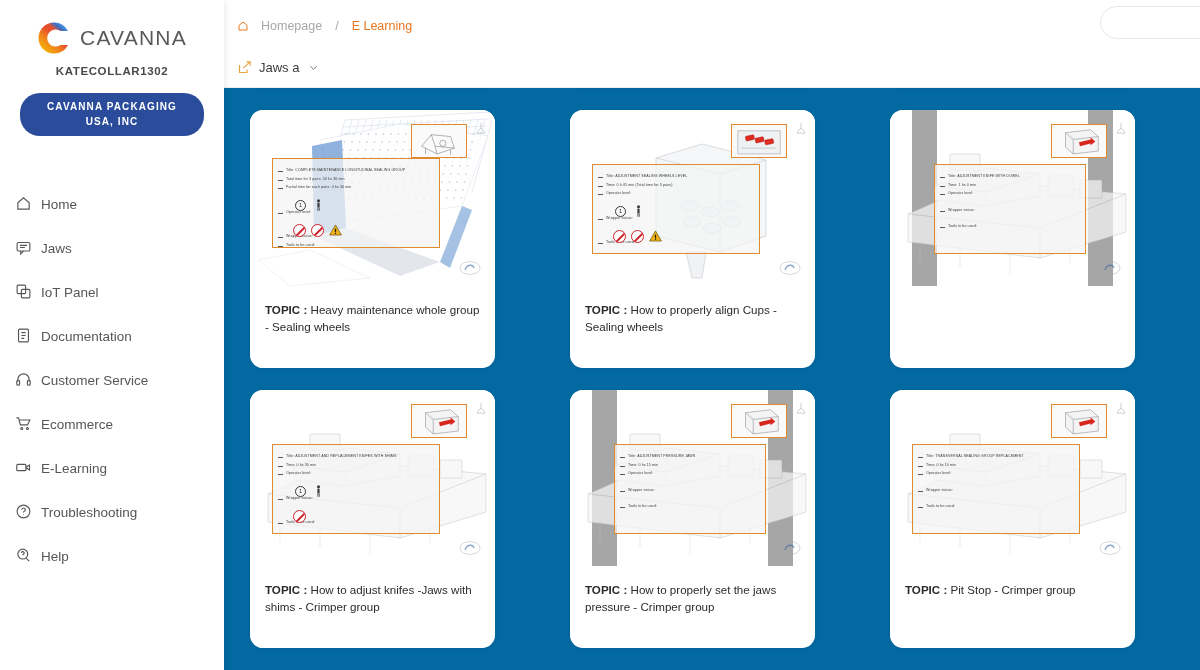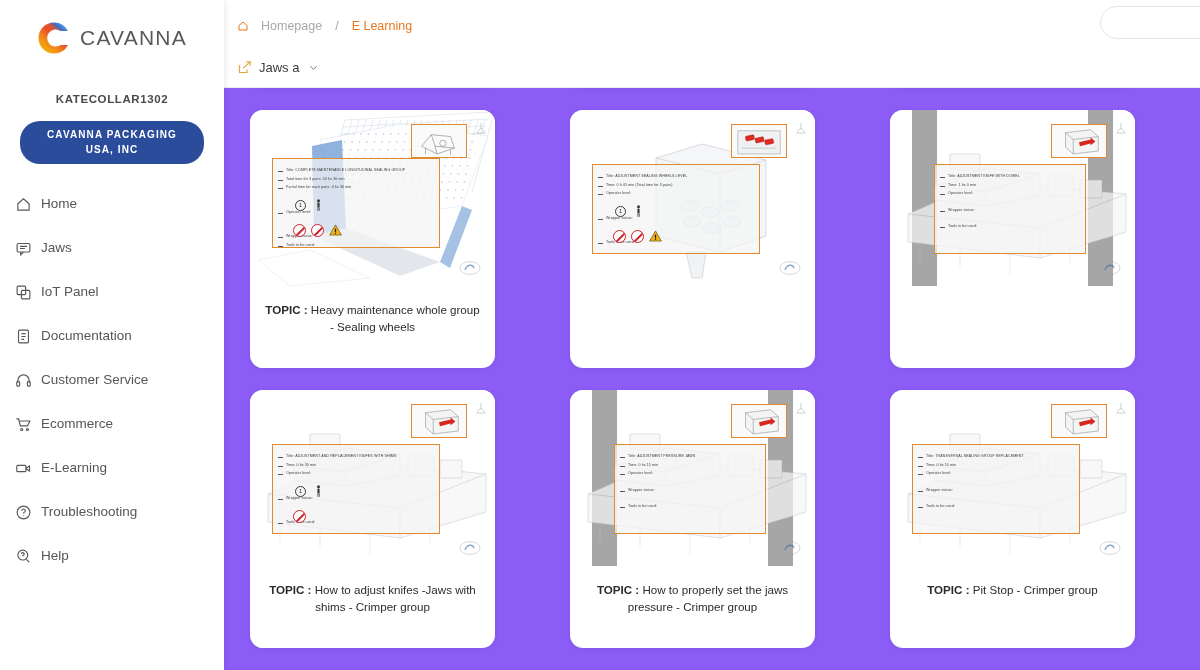--- a/index.html
+++ b/index.html
@@ -17,33 +17,33 @@
     box-shadow: 2px 0 6px rgba(0,0,0,0.07);
     display: flex; flex-direction: column; align-items: center;
   }
   .logo-row { display: flex; align-items: center; gap: 9px; margin-top: 21px; }
   .logo-mark { width: 34px; height: 34px; display: block; }
   .logo-word {
     font-size: 21px; letter-spacing: 1.2px; color: #58595b;
     font-weight: 400;
   }
   .user-name {
-    margin-top: 38px; font-size: 11.5px; font-weight: bold;
+    margin-top: 10px; font-size: 11.5px; font-weight: bold;
     letter-spacing: 0.6px; color: #4a4a4a;
   }
   .org-pill {
     margin-top: 16px; width: 184px; min-height: 40px;
     background: #2a4c9b; color: #fff; border-radius: 20px;
     display: flex; align-items: center; justify-content: center; text-align: center;
     font-size: 10px; font-weight: bold; letter-spacing: 1.1px;
     padding: 7px 14px; line-height: 1.45; cursor: pointer;
   }
   .nav { margin-top: 32px; width: 100%; padding-left: 15px; }
   .nav-item {
-    display: flex; align-items: flex-start; gap: 9px;
+    display: flex; align-items: flex-end; gap: 9px;
     height: 44px; color: #555657; font-size: 13.5px; cursor: pointer;
   }
   .nav-ico { width: 17px; height: 17px; flex: 0 0 17px; display: block; color: #555657; }
   .nav-ico svg { width: 17px; height: 17px; display: block; }
 
   
   .right { flex: 1; position: relative; height: 670px; overflow: hidden; background: #ececec; }
   .topbar {
     position: absolute; top: 0; left: 0; right: 0; height: 88px;
     background: #fff; z-index: 20;
@@ -70,22 +70,21 @@
   .toolbar-label { font-size: 13px; color: #3b3b3b; }
   .caret { width: 11px; height: 11px; color: #6b6b6b; display: block; margin-left: 2px; }
   .caret svg { width: 11px; height: 11px; display: block; }
   .topbar-rule {
     position: absolute; left: 0; right: 0; top: 87px; height: 1px; background: #ededed;
   }
 
   
   .scroll {
     position: absolute; top: 88px; left: 0; right: 0; bottom: 0;
-    background: #8b5cf6;
-    text-align: center;
+    background: #0369a1;
   }
   .grid {
     position: absolute; left: 0; top: -258px; width: 100%;
     display: grid; grid-template-columns: repeat(3, 245px);
     justify-content: start; column-gap: 75px; row-gap: 22px;
     padding: 0 0 0 26px;
   }
   .card {
     width: 245px; height: 258px; background: #fff; border-radius: 13px;
     box-shadow: 0 1px 4px rgba(0,0,0,0.07);
@@ -653,20 +652,23 @@
                     <div class="slash"></div>
                   </div>
                   <svg class="warn" style="left:56px;top:65.4px" viewBox="0 0 14 13">
                     <path d="M7 1 L13.4 12 L0.6 12 Z" fill="#f2b41c" stroke="#5a4500" stroke-width="0.7"></path>
                     <rect x="6.3" y="5" width="1.4" height="4" fill="#2a2000"></rect>
                     <rect x="6.3" y="9.6" width="1.4" height="1.2" fill="#2a2000"></rect>
                   </svg>
         </div>
       </div>
     </div>
+    <div class="card-title">
+      <b>TOPIC :</b> <span>How to properly align Cups - Sealing wheels</span>
+    </div>
   </div>
   <div class="card">
     <div class="thumb">
       <div class="thumb-inner">
         <div class="bar l"></div>
                          <div class="bar r"></div>
         <svg class="machine" viewBox="0 0 245 176" preserveAspectRatio="none">
     <g fill="#f6f6f7" stroke="#b5b8bd" stroke-width="0.6">
       <path d="M18 104 L96 70 L236 84 L236 122 L150 148 L18 132 Z"></path>
       <path d="M18 104 L150 118 L236 84"></path>

